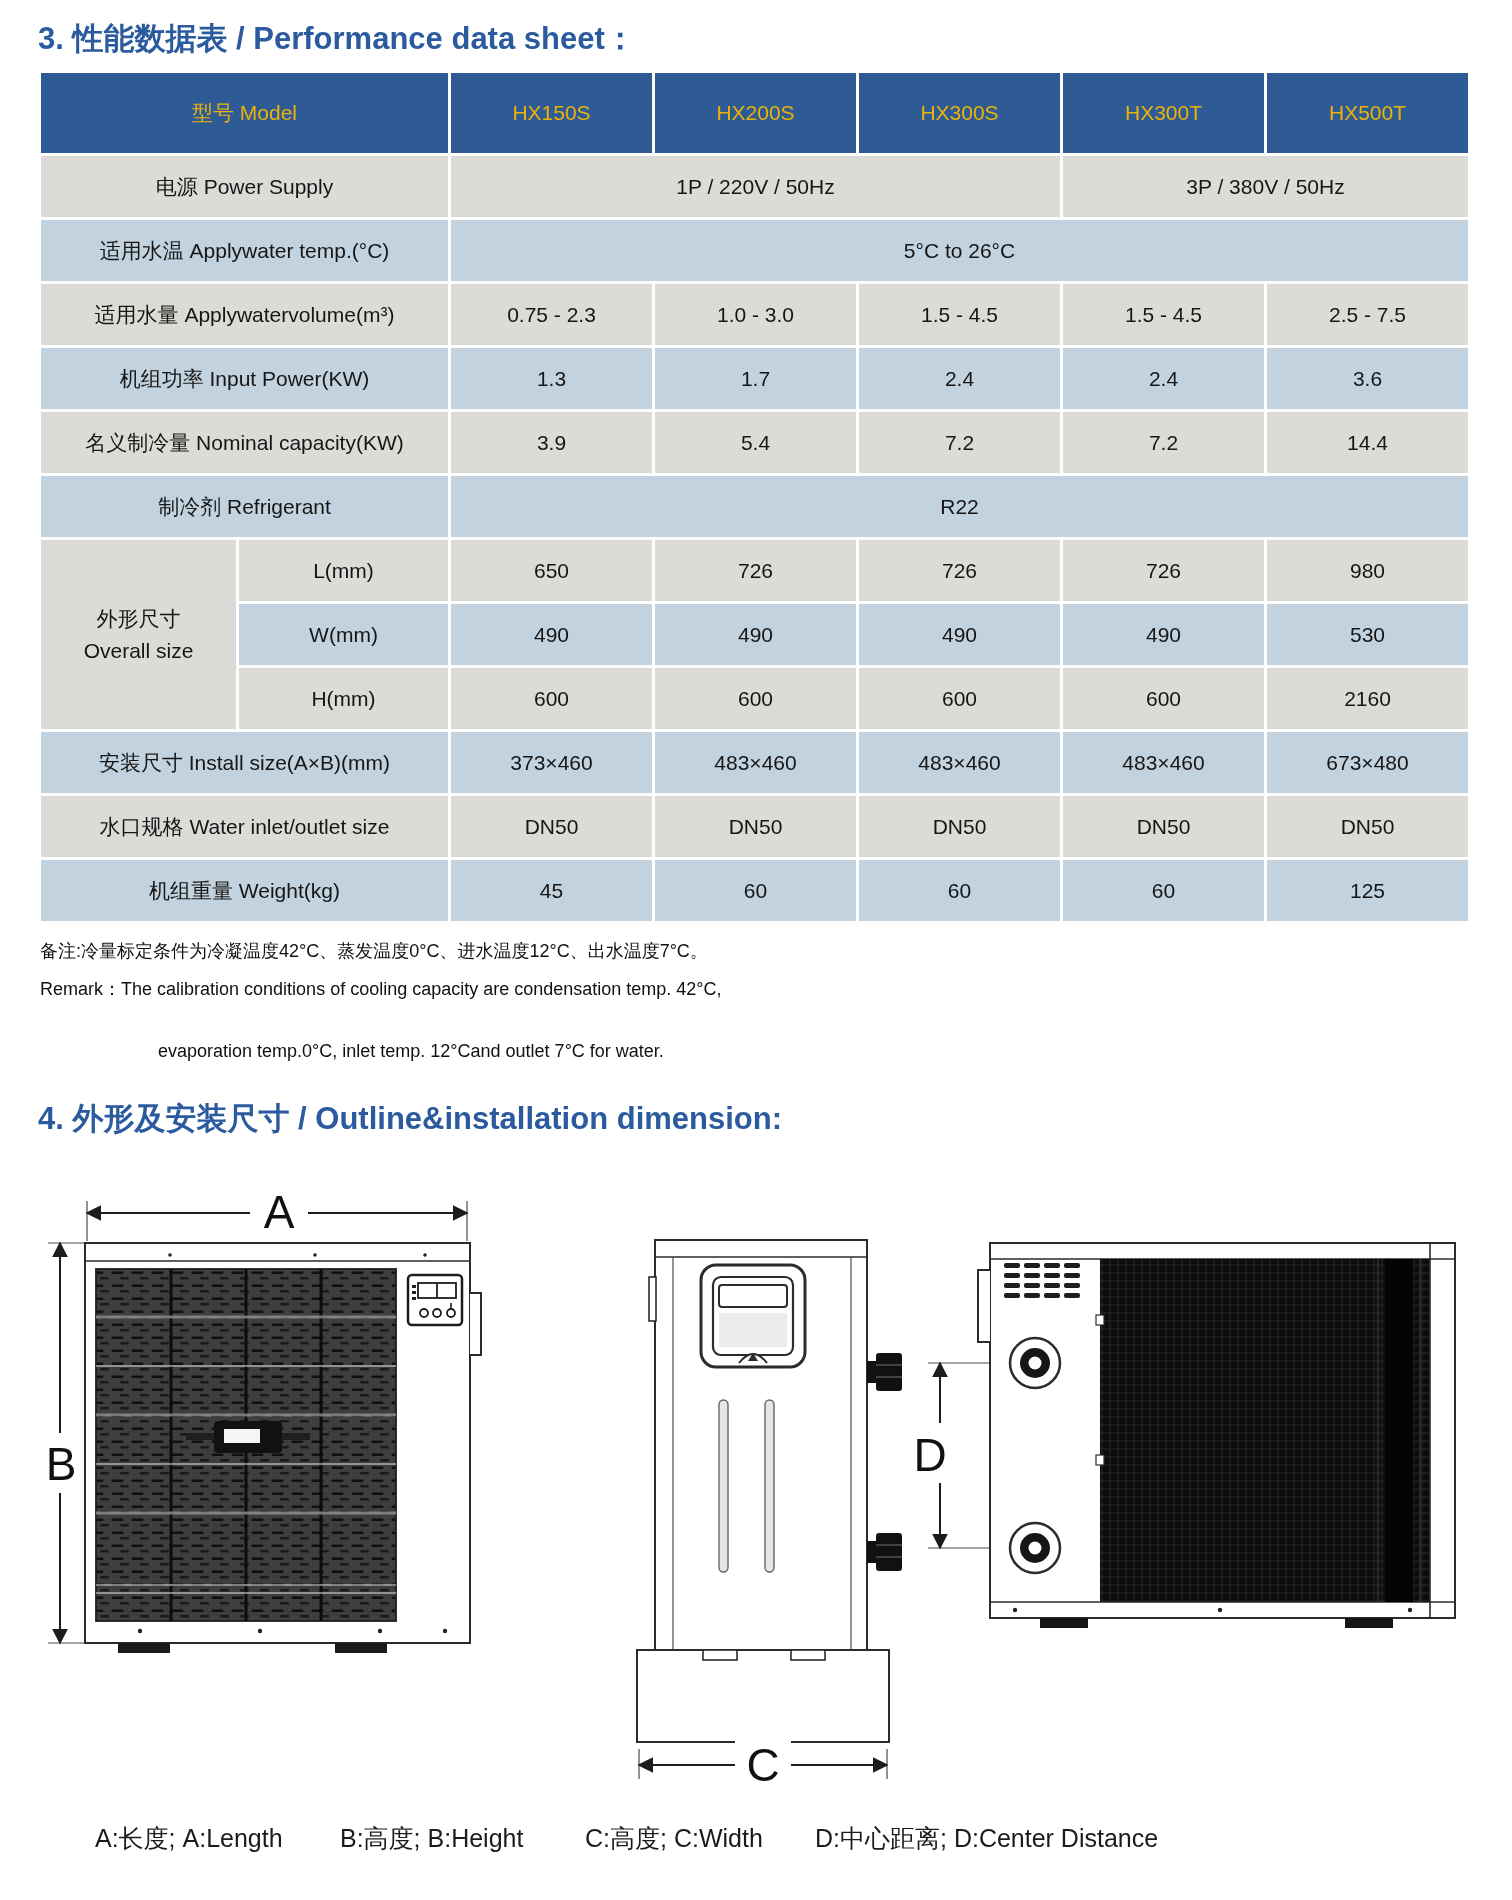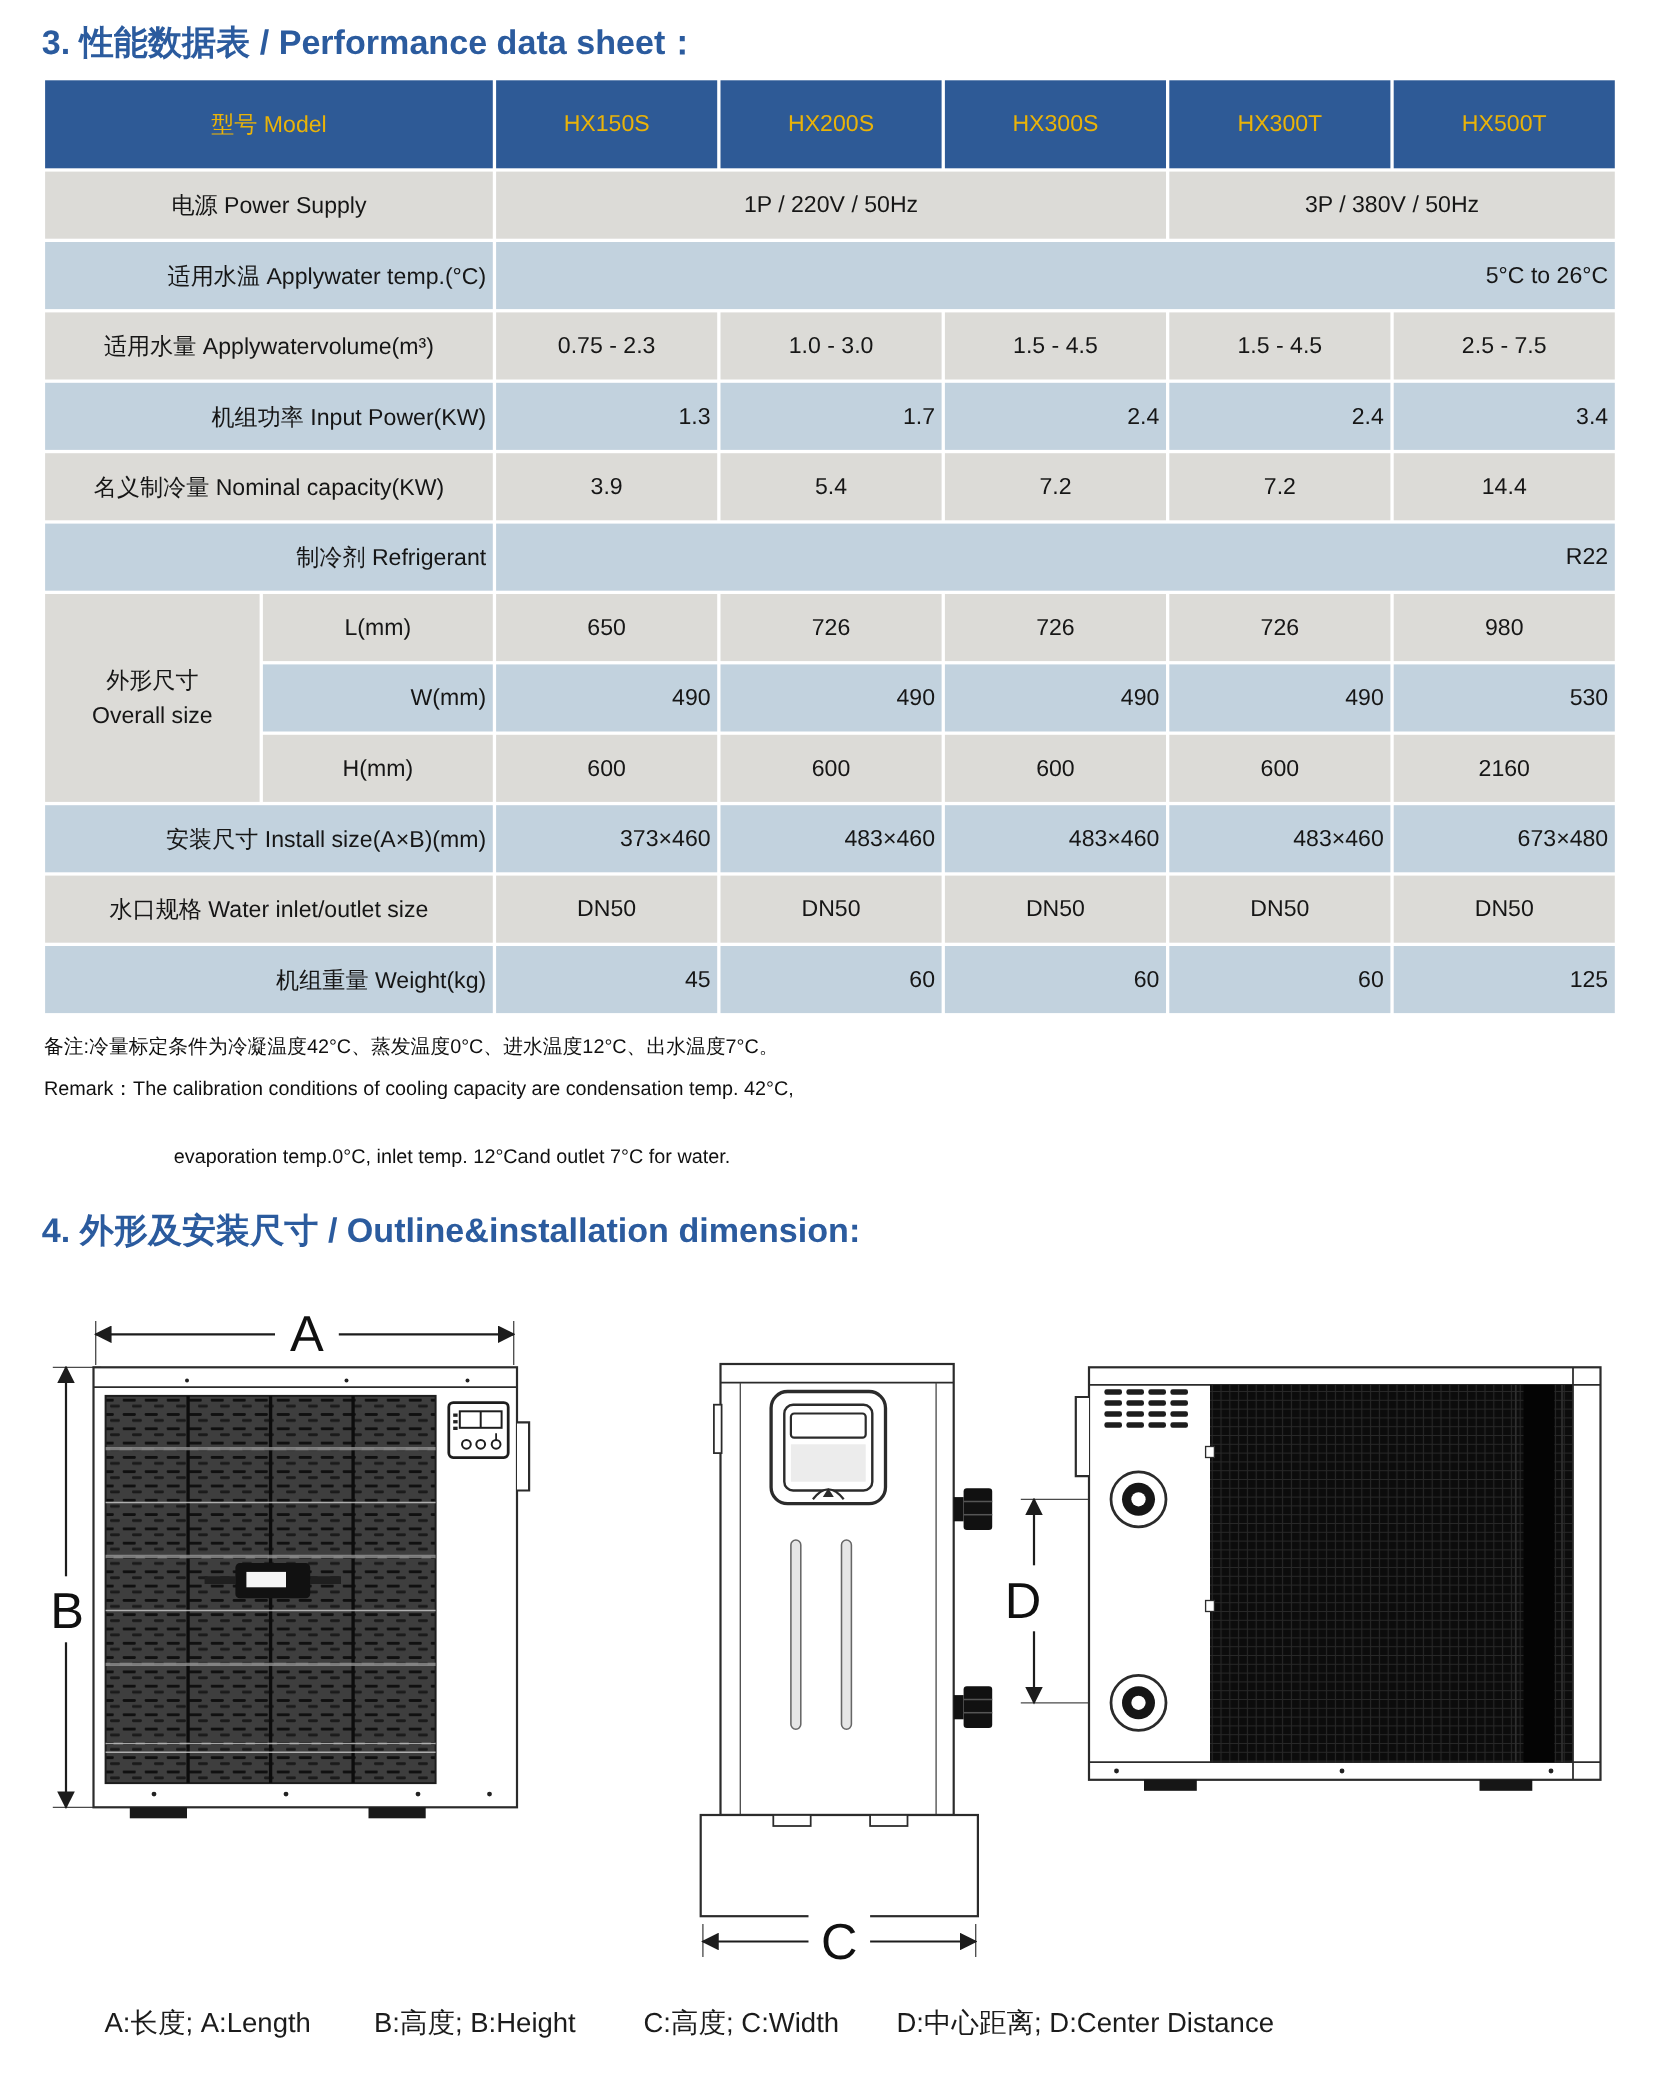--- a/index.html
+++ b/index.html
@@ -18,21 +18,21 @@
   #t3{top:18px;}
   #t4{top:1098px;}
 
   table.perf{position:absolute;left:38px;top:70px;width:1432px;table-layout:fixed;
     border-collapse:separate;border-spacing:3px;background:#fff;}
   table.perf th,table.perf td{text-align:center;vertical-align:middle;font-size:21px;
     padding:2px 6px;overflow:hidden;}
   table.perf th{background:var(--header-blue);color:#eab308;font-weight:400;height:80px;}
   table.perf td{height:61px;color:var(--ink);}
   tr.grey td{background:var(--row-grey);}
-  tr.blue td{background:var(--row-blue);text-align:right;}
+  tr.blue td{background:var(--row-blue);}
   td.group{background:var(--row-grey) !important;line-height:32px;margin-top:40px;}
 
   .remark{position:absolute;left:40px;top:932px;font-size:18px;line-height:38px;color:#101010;}
   .remark .indent{padding-left:118px;margin-top:24px;}
   svg.draw{position:absolute;overflow:visible;}
   .d1{left:30px;top:1165px;}
   .d2{left:615px;top:1165px;}
   .d3{left:890px;top:1165px;}
   .dim{stroke:#1c1c1c;stroke-width:2;fill:none;}
   .thin{stroke:#4a4a4a;stroke-width:1.2;fill:none;}
@@ -88,21 +88,21 @@
         <td>1.5 - 4.5</td>
         <td>1.5 - 4.5</td>
         <td>2.5 - 7.5</td>
       </tr>
       <tr class="blue">
         <td colspan="2">机组功率 Input Power(KW)</td>
         <td>1.3</td>
         <td>1.7</td>
         <td>2.4</td>
         <td>2.4</td>
-        <td>3.4</td>
+        <td>3.6</td>
       </tr>
       <tr class="grey">
         <td colspan="2">名义制冷量 Nominal capacity(KW)</td>
         <td>3.9</td>
         <td>5.4</td>
         <td>7.2</td>
         <td>7.2</td>
         <td>14.4</td>
       </tr>
       <tr class="blue">

